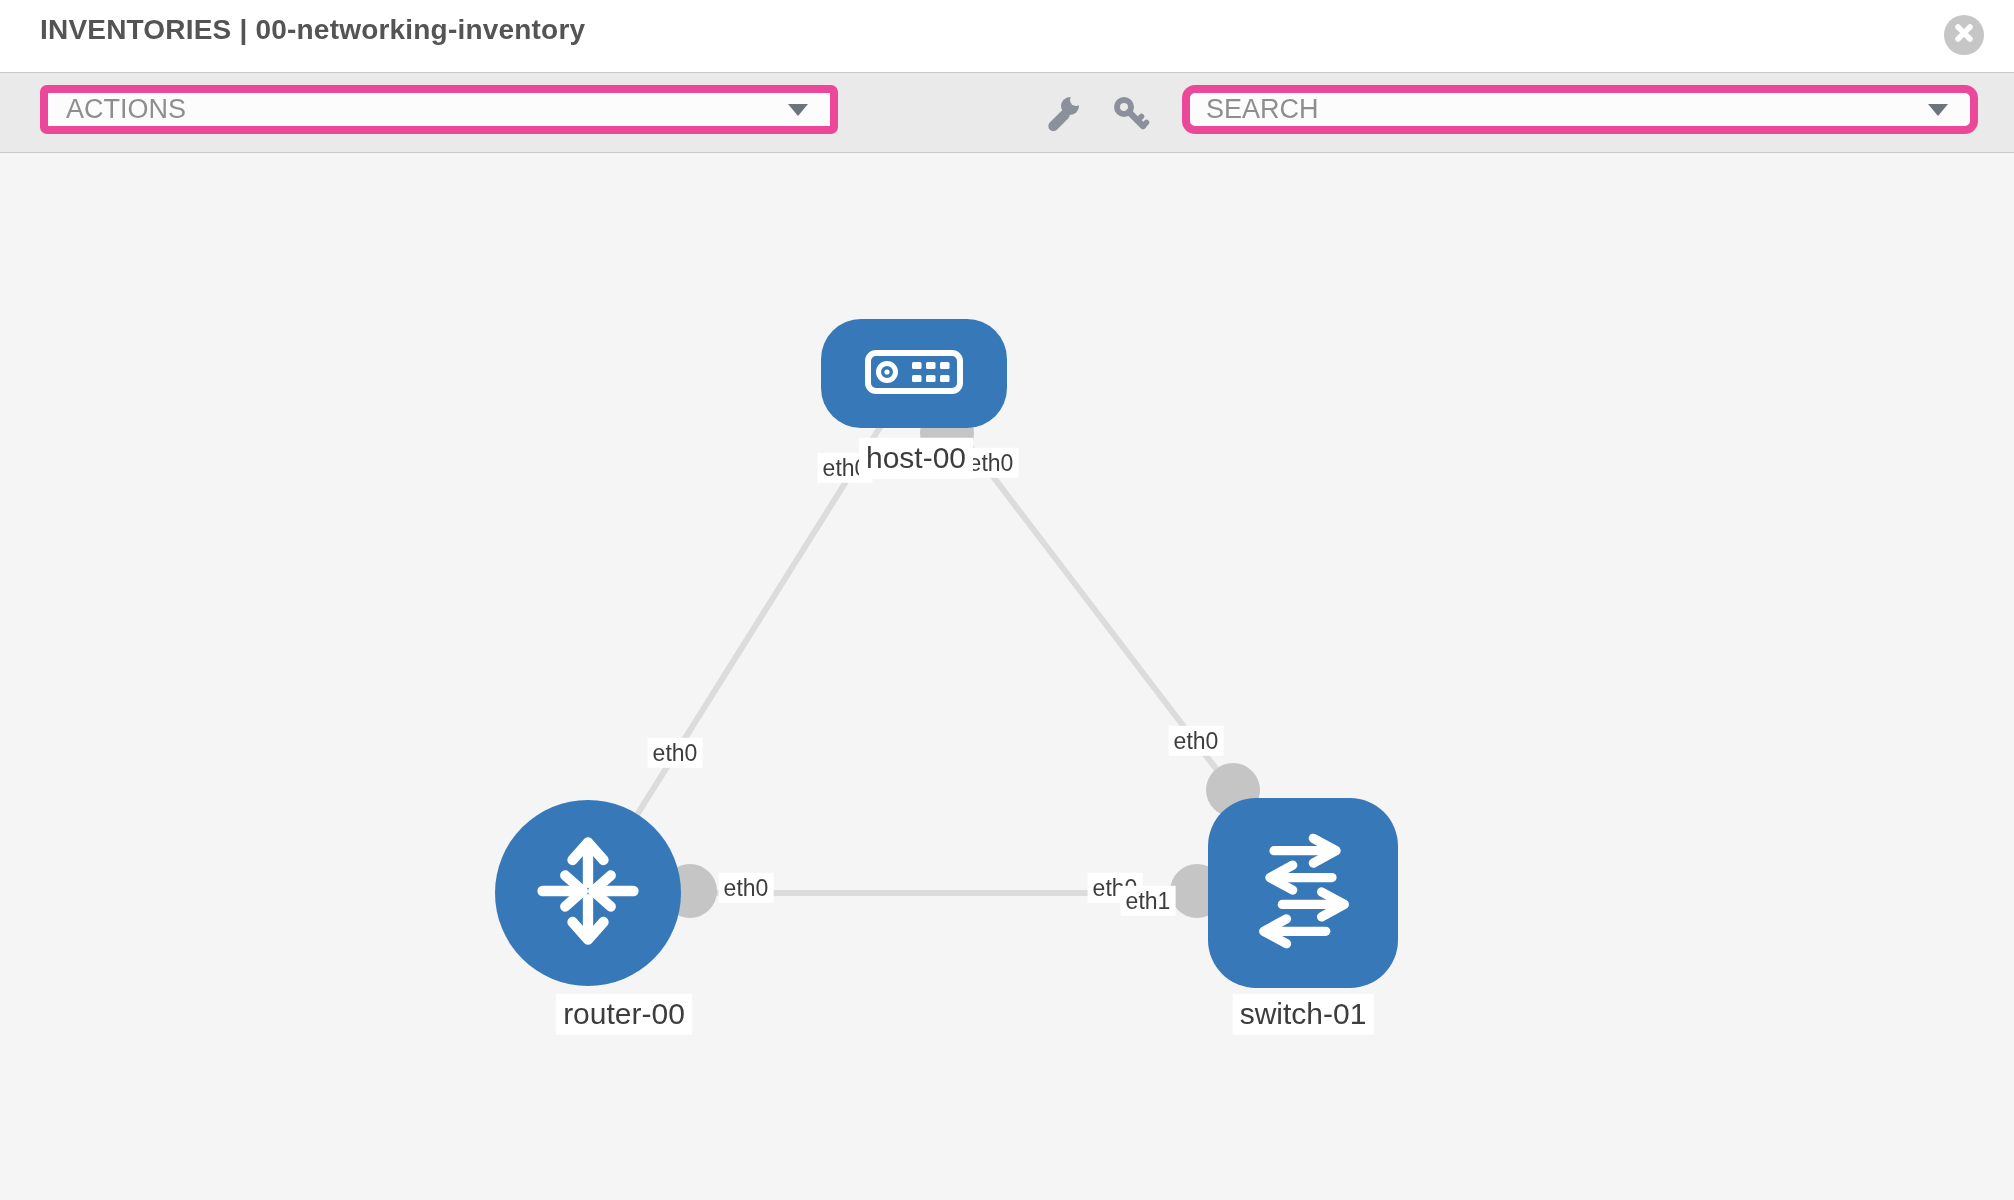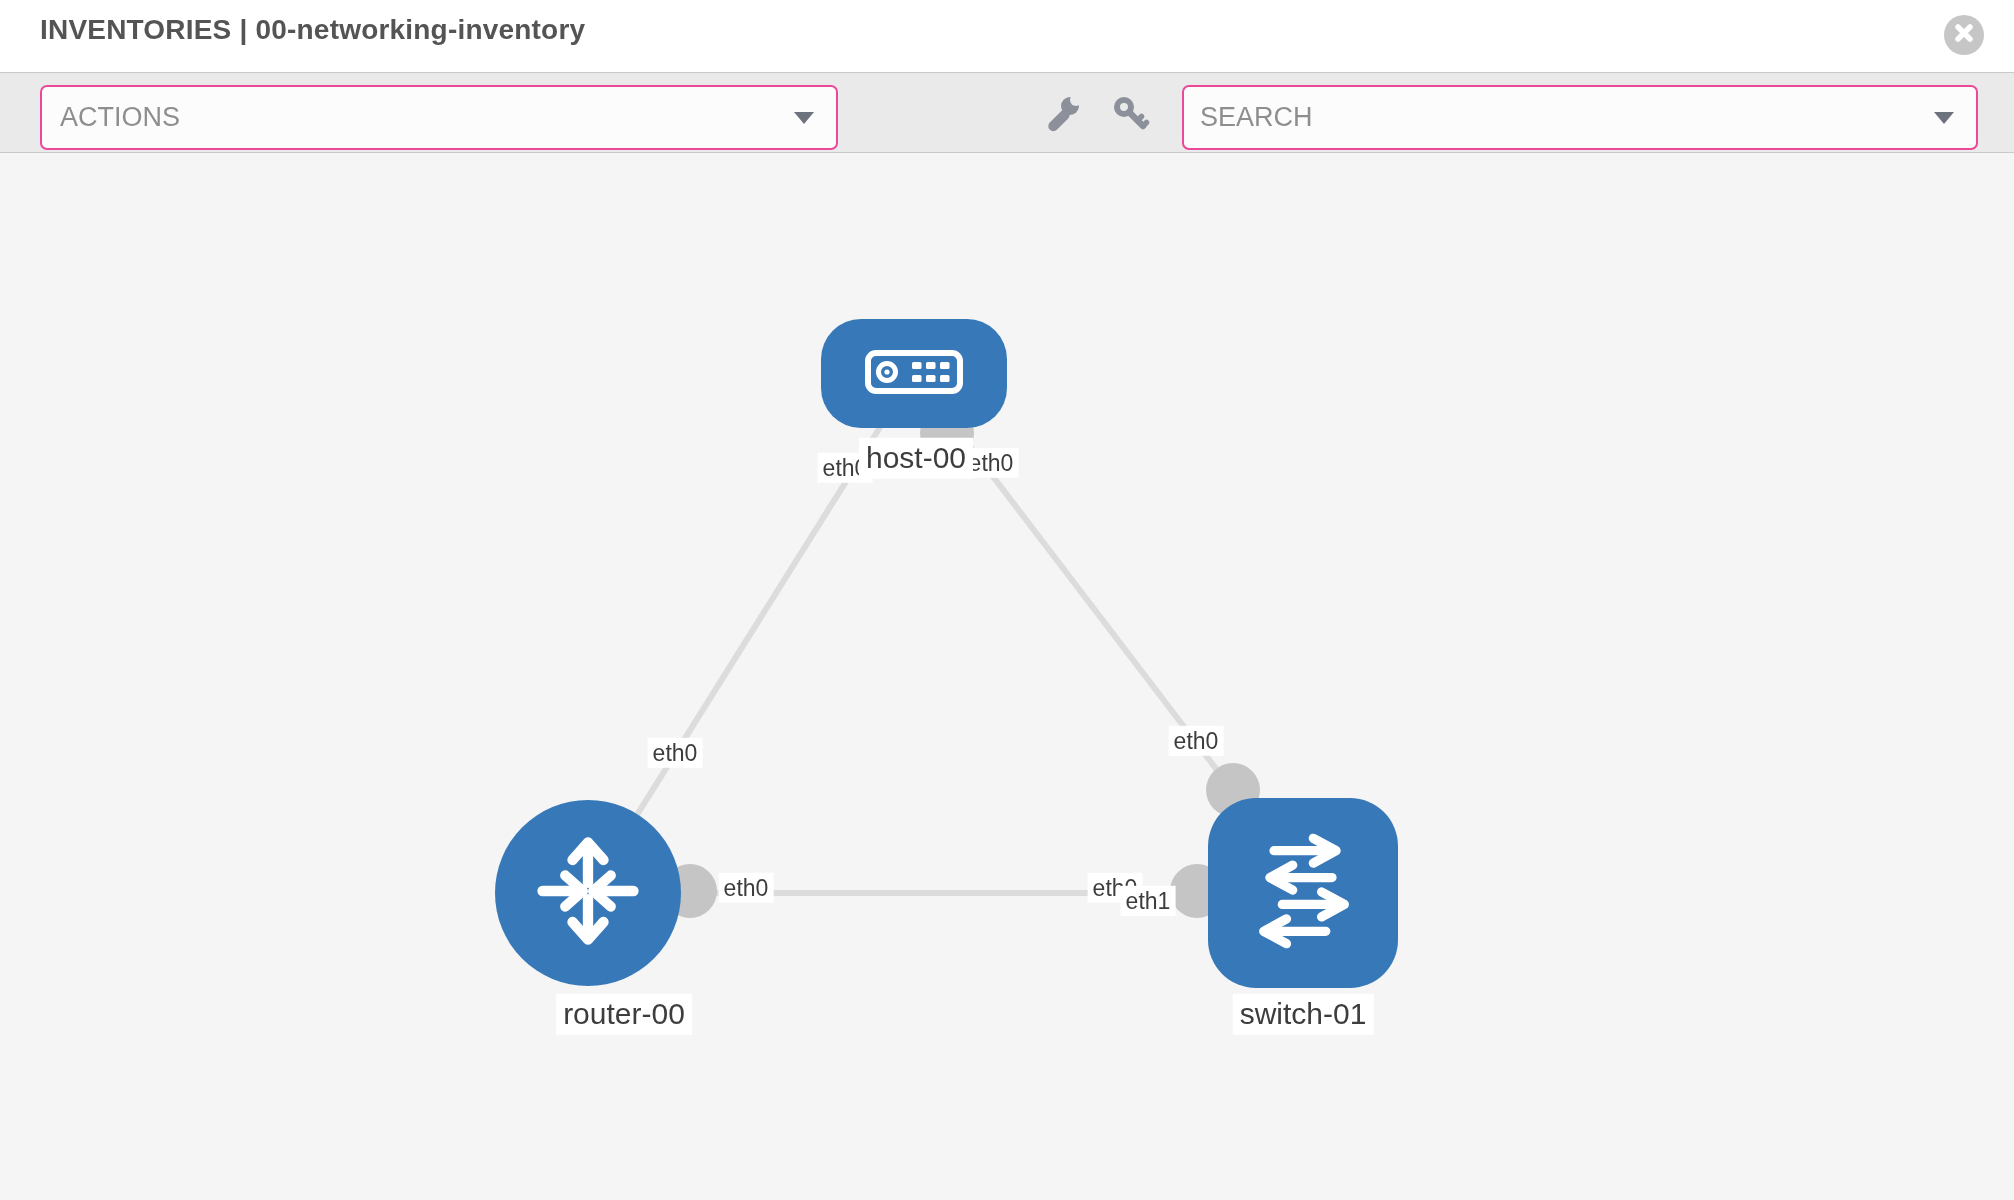--- a/index.html
+++ b/index.html
@@ -9,21 +9,21 @@
   
   .header{position:absolute;left:0;top:0;width:2014px;height:60px;background:#fff;}
   .header-title{position:absolute;left:40px;top:50%;transform:translateY(-50%);
        font-size:28px;font-weight:bold;color:#545454;letter-spacing:.2px;}
   .close-btn{position:absolute;right:30px;top:15px;width:40px;height:40px;border-radius:50%;
        background:#c6c6c6;display:flex;align-items:center;justify-content:center;cursor:pointer;}
 
   
   .toolbar{position:absolute;left:0;top:72px;width:2014px;height:81px;background:#eaeaea;
        border-top:1px solid #c9c9c9;border-bottom:1px solid #c9c9c9;box-sizing:border-box;}
-  .select-box{position:absolute;top:13px;height:65px;background:#fcfcfc;border:2px solid #ec4899;
+  .select-box{position:absolute;top:13px;height:49px;background:#fcfcfc;border:8px solid #ec4899;
        border-radius:7px;box-sizing:border-box;display:flex;align-items:center;cursor:pointer;}
   .actions-box{left:40px;width:798px;}
   .search-box{left:1182px;width:796px;}
   .select-label{font-size:27px;color:#8e8e8e;padding-left:18px;}
   .search-input{flex:1;border:none;outline:none;background:transparent;font-size:27px;
        color:#6e6e6e;padding-left:16px;font-family:"Liberation Sans",sans-serif;}
   .search-input::placeholder{color:#8e8e8e;opacity:1;}
   .caret{position:absolute;right:22px;top:50%;transform:translateY(-50%);width:0;height:0;
        border-left:10px solid transparent;border-right:10px solid transparent;
        border-top:12px solid #6d737d;}
@@ -88,21 +88,21 @@
 </div>
 <div class="tool-icon key-icon">
   <svg width="38" height="38" viewBox="0 0 38 38" fill="none" stroke="#8b909a" stroke-linecap="round">
     <circle cx="12" cy="12" r="7" stroke-width="6"></circle>
     <path d="M17 17 L31 31" stroke-width="6.5"></path>
     <path d="M25.5 25.5 L29.5 21.5" stroke-width="5.5"></path>
     <path d="M31 31 L34.5 27.5" stroke-width="5.5"></path>
   </svg>
 </div>
 
-<div class="select-box search-box" style="position:absolute;top:85px;">
+<div class="select-box search-box" style="position:absolute;top:85px;border-radius:13px;">
   <input class="search-input" type="text" placeholder="SEARCH" style="">
   <span class="caret"></span>
 </div>
 
 <div class="canvas">
 
   <svg class="links-svg" width="2014" height="1047">
     <line x1="914" y1="220" x2="588" y2="740" stroke="#dcdcdc" stroke-width="6"></line>
     <line x1="914" y1="220" x2="1233" y2="638" stroke="#dcdcdc" stroke-width="6"></line>
     <line x1="588" y1="740" x2="1303" y2="740" stroke="#dcdcdc" stroke-width="6"></line>

